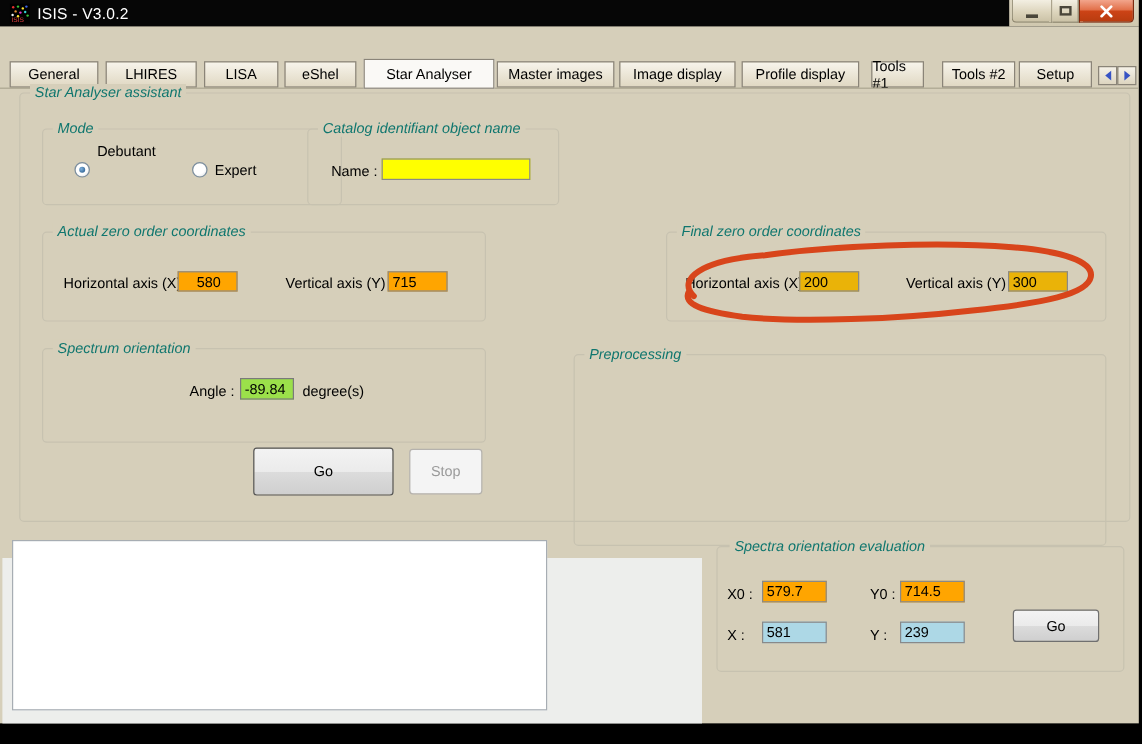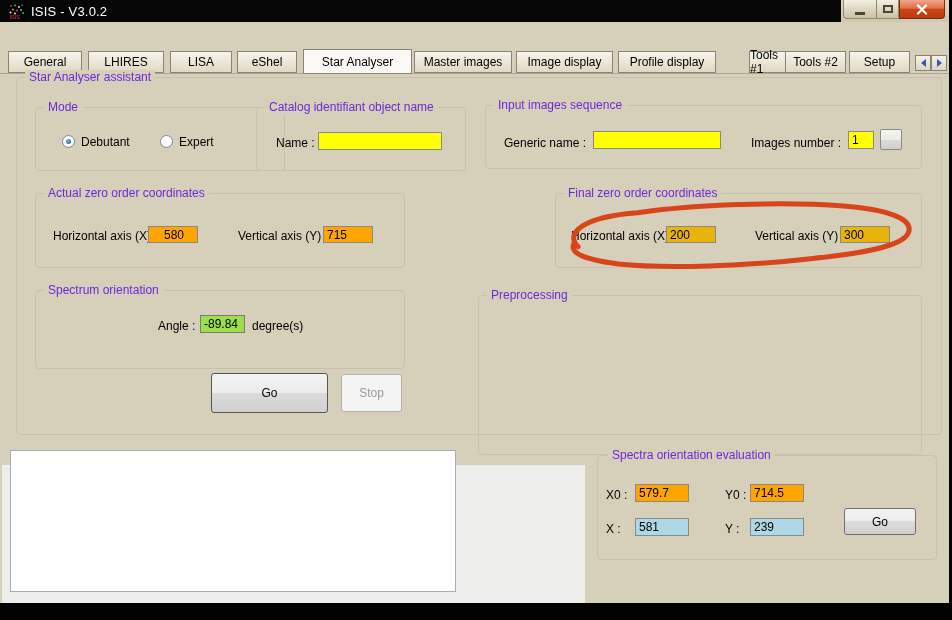--- a/index.html
+++ b/index.html
@@ -29,21 +29,21 @@
     background:linear-gradient(#f7f4eb,#e0d8c3);display:flex;align-items:center;justify-content:center;
     font-size:12px;cursor:default;}
   .tab.active{top:27px;height:25px;background:#faf9f6;z-index:2;}
   .tab-underline{position:absolute;left:0;top:51px;width:949px;height:1px;background:#aba590;}
   .tab-scroll{position:absolute;top:33px;width:16px;height:16px;box-sizing:border-box;border:1px solid #8a8478;
     background:linear-gradient(#f5f2e9,#ddd5c0);display:flex;align-items:center;justify-content:center;}
   .tri-left{width:0;height:0;border-top:4px solid transparent;border-bottom:4px solid transparent;border-right:5px solid #3753c4;}
   .tri-right{width:0;height:0;border-top:4px solid transparent;border-bottom:4px solid transparent;border-left:5px solid #3753c4;}
   
   .group{position:absolute;box-sizing:border-box;border:1px solid #c7c2b0;border-radius:4px;}
-  .group-label{position:absolute;top:-8px;left:8px;background:#d6cfba;padding:0 4px;color:#6d28d9;white-space:nowrap;}
+  .group-label{position:absolute;top:-8px;left:8px;background:#d6cfba;padding:0 4px;color:#0f766e;white-space:nowrap;font-style:italic;}
   .lbl{position:absolute;white-space:nowrap;color:#000;}
   .field{position:absolute;box-sizing:border-box;border:1px solid #898989;background:#fff;
     padding:1px 0 0 3px;font-size:12px;line-height:14px;overflow:hidden;white-space:nowrap;}
   .f-yellow{background:#ffff00;}
   .f-orange{background:#ffa500;}
   .f-salmon{background:#eab308;}
   .f-green{background:#9be04a;border-color:#7a7a7a;}
   .f-blue{background:#add8e6;}
   
   .radio{position:absolute;width:13px;height:13px;box-sizing:border-box;border:1px solid #7c8e9e;border-radius:50%;
@@ -101,57 +101,49 @@
   <div class="win-body">
 
     <div class="tab" style="left:8px;width:74px;">General</div>
     <div class="tab" style="left:88px;width:76px;">LHIRES</div>
     <div class="tab" style="left:170px;width:62px;">LISA</div>
     <div class="tab" style="left:237px;width:60px;">eShel</div>
     <div class="tab active" style="left:303px;width:109px;">Star Analyser</div>
     <div class="tab" style="left:414px;width:98px;">Master images</div>
     <div class="tab" style="left:516px;width:97px;">Image display</div>
     <div class="tab" style="left:618px;width:98px;">Profile display</div>
-    <div class="tab" style="left:749px;width:44px;">Tools #1</div>
+    <div class="tab" style="left:726px;width:44px;">Tools #1</div>
     <div class="tab" style="left:785px;width:61px;">Tools #2</div>
     <div class="tab" style="left:849px;width:61px;">Setup</div>
     <div class="tab-underline"></div>
     <div class="tab-scroll" style="left:915px;">
       <span class="tri-left"></span>
     </div>
     <div class="tab-scroll" style="left:931px;">
       <span class="tri-right"></span>
     </div>
 
     <div class="group" style="left:16px;top:55px;width:926px;height:358px;">
       <span class="group-label">Star Analyser assistant</span>
     </div>
 
     <div class="group" style="left:35px;top:85px;width:250px;height:64px;">
       <span class="group-label">Mode</span>
       <span class="radio checked" style="left:26px;top:27px;"></span>
-      <span class="lbl" style="left:45px;top:27px;">Debutant</span>
+      <span class="lbl" style="left:45px;top:11px;">Debutant</span>
       <span class="radio" style="left:124px;top:27px;"></span>
       <span class="lbl" style="left:143px;top:27px;">Expert</span>
     </div>
 
     <div class="group" style="left:256px;top:85px;width:210px;height:64px;">
       <span class="group-label">Catalog identifiant object name</span>
       <span class="lbl" style="left:19px;top:28px;">Name :</span>
       <div class="field f-yellow" style="left:61px;top:24px;width:124px;height:18px;"></div>
     </div>
 
-    <div class="group" style="left:485px;top:83px;width:437px;height:64px;">
-      <span class="group-label">Input images sequence</span>
-      <span class="lbl" style="left:18px;top:30px;">Generic name :</span>
-      <div class="field f-yellow" style="left:107px;top:25px;width:128px;height:18px;"></div>
-      <span class="lbl" style="left:265px;top:30px;">Images number :</span>
-      <div class="field f-yellow" style="left:362px;top:25px;width:26px;height:18px;">1</div>
-      <div class="btn" style="left:394px;top:23px;width:22px;height:21px;border-radius:2px;border-color:#8a8a8a;"></div>
-    </div>
 
     <div class="group" style="left:35px;top:171px;width:370px;height:75px;">
       <span class="group-label">Actual zero order coordinates</span>
       <span class="lbl" style="left:17px;top:35px;">Horizontal axis (X) :</span>
       <div class="field f-orange" style="left:112px;top:32px;width:50px;height:17px;padding-left:15px;">580</div>
       <span class="lbl" style="left:202px;top:35px;">Vertical axis (Y) :</span>
       <div class="field f-orange" style="left:287px;top:32px;width:50px;height:17px;">715</div>
     </div>
 
     <div class="group" style="left:555px;top:171px;width:367px;height:75px;">

